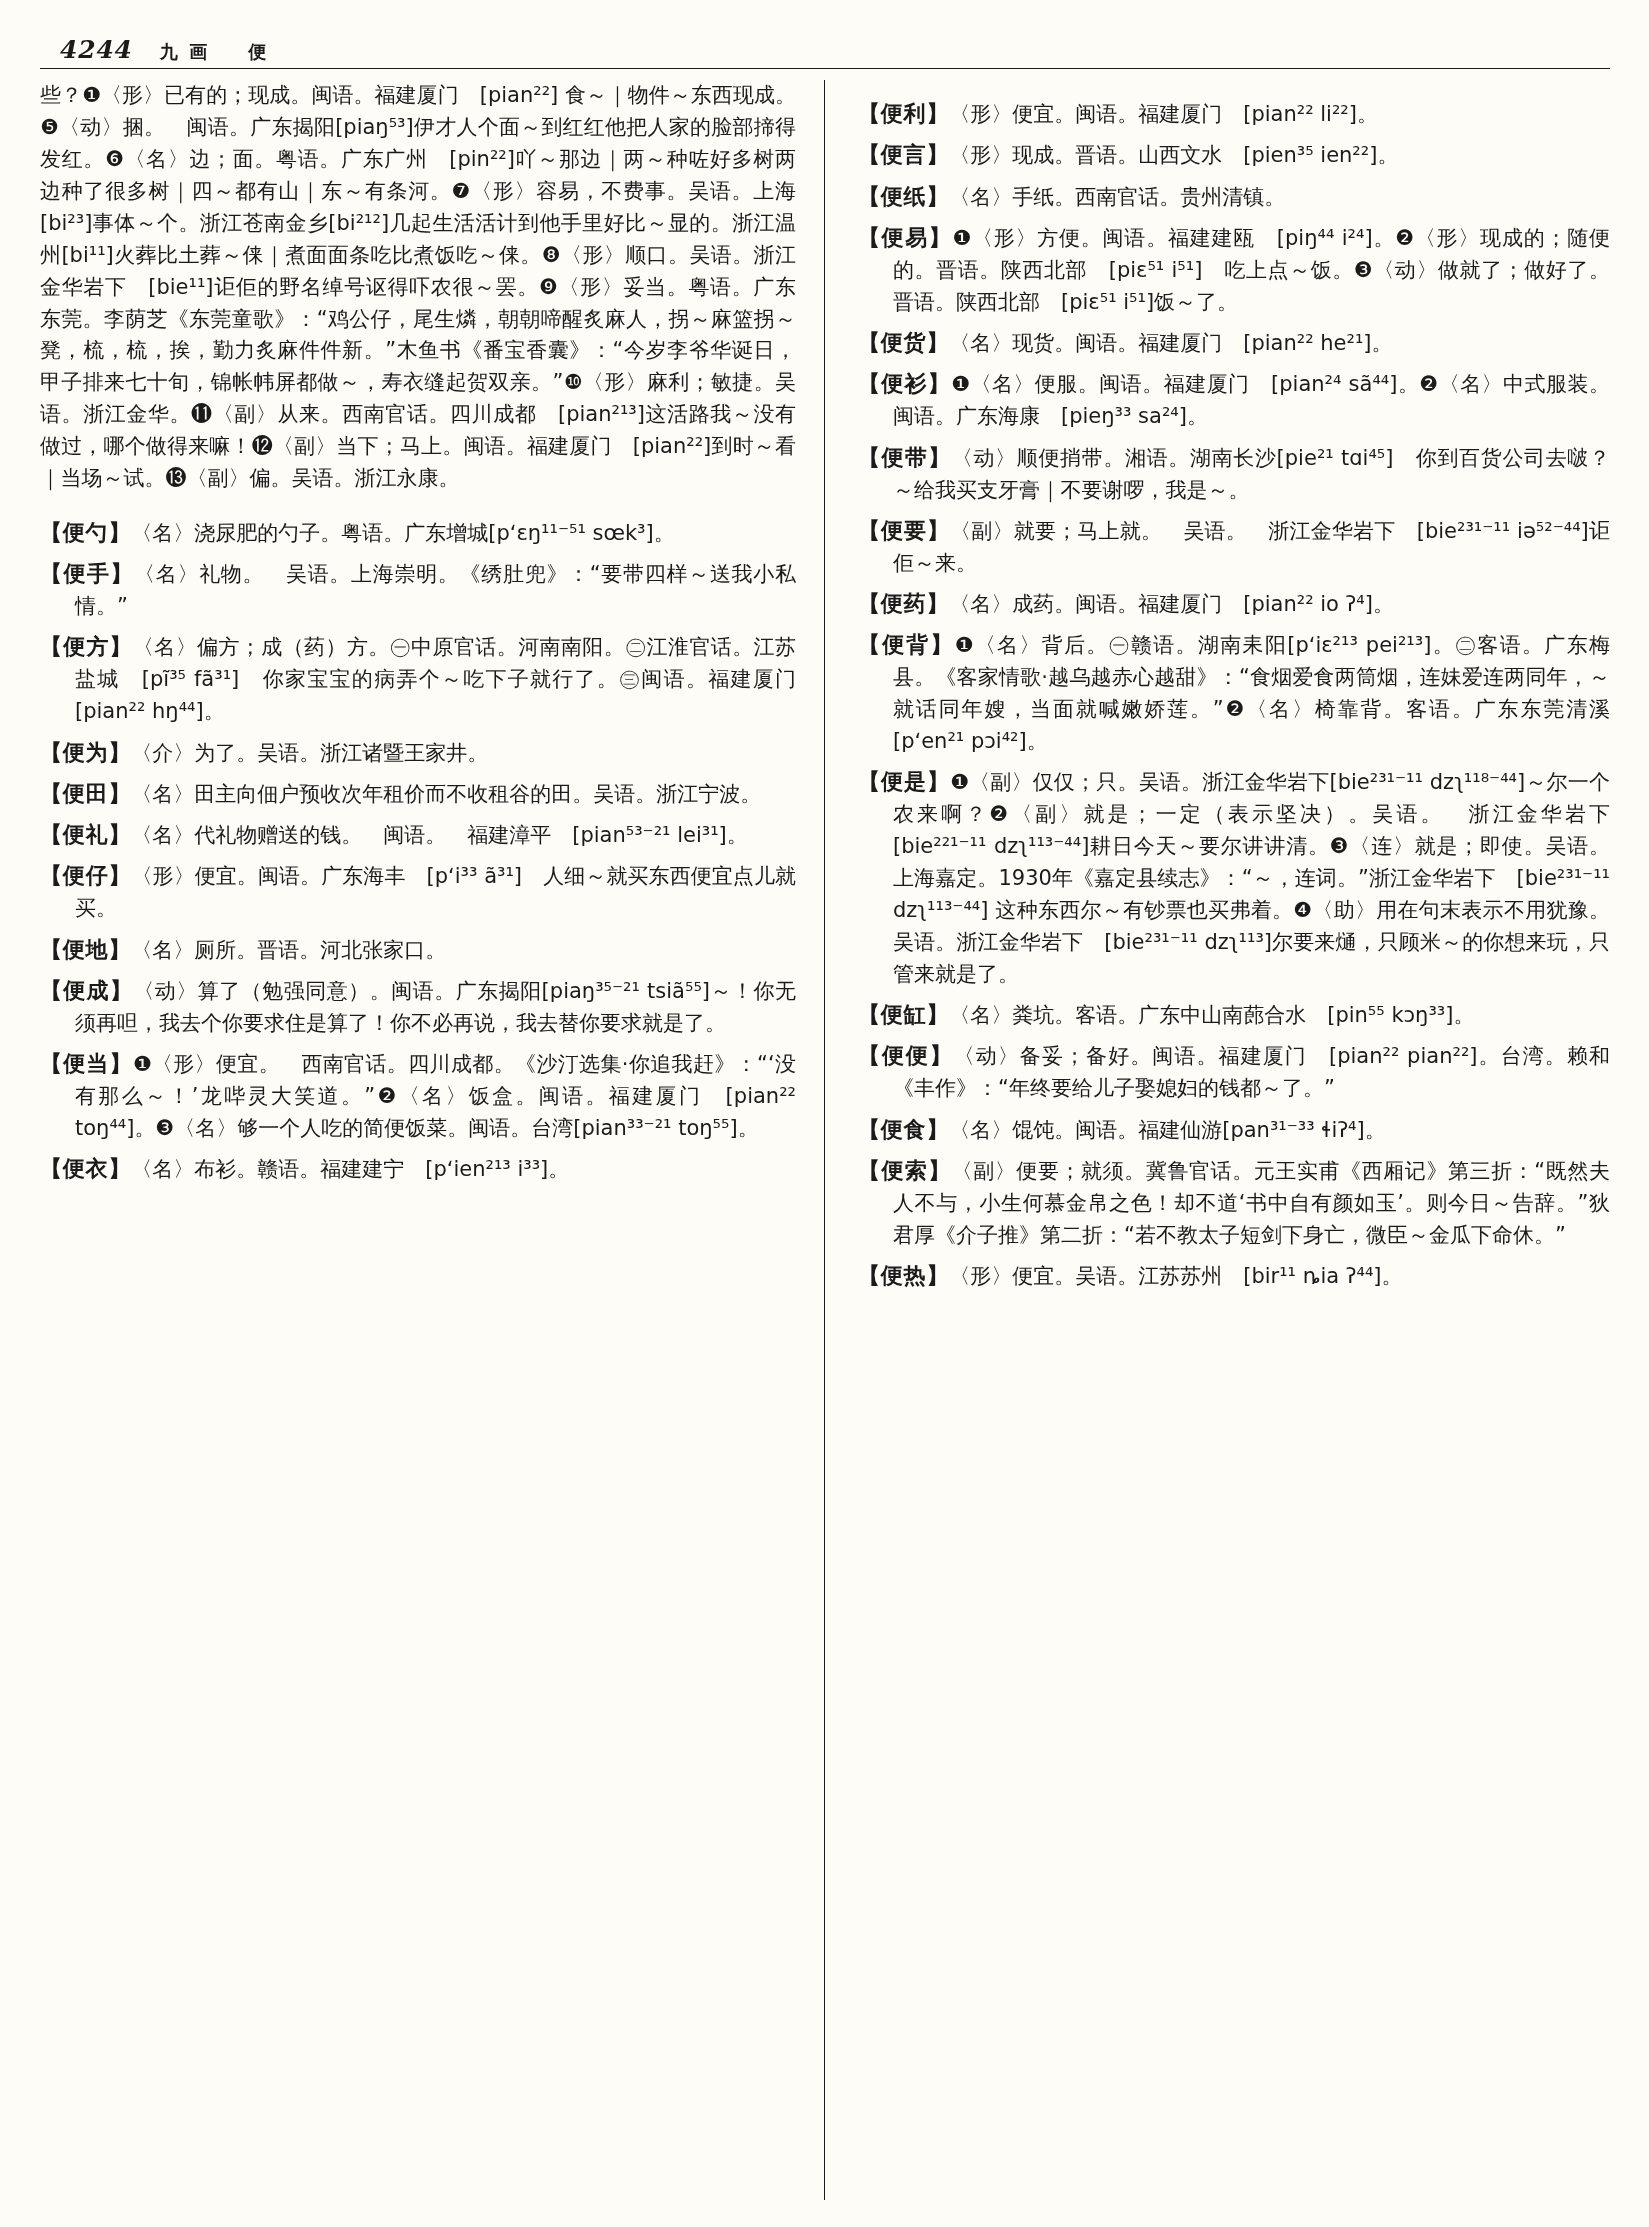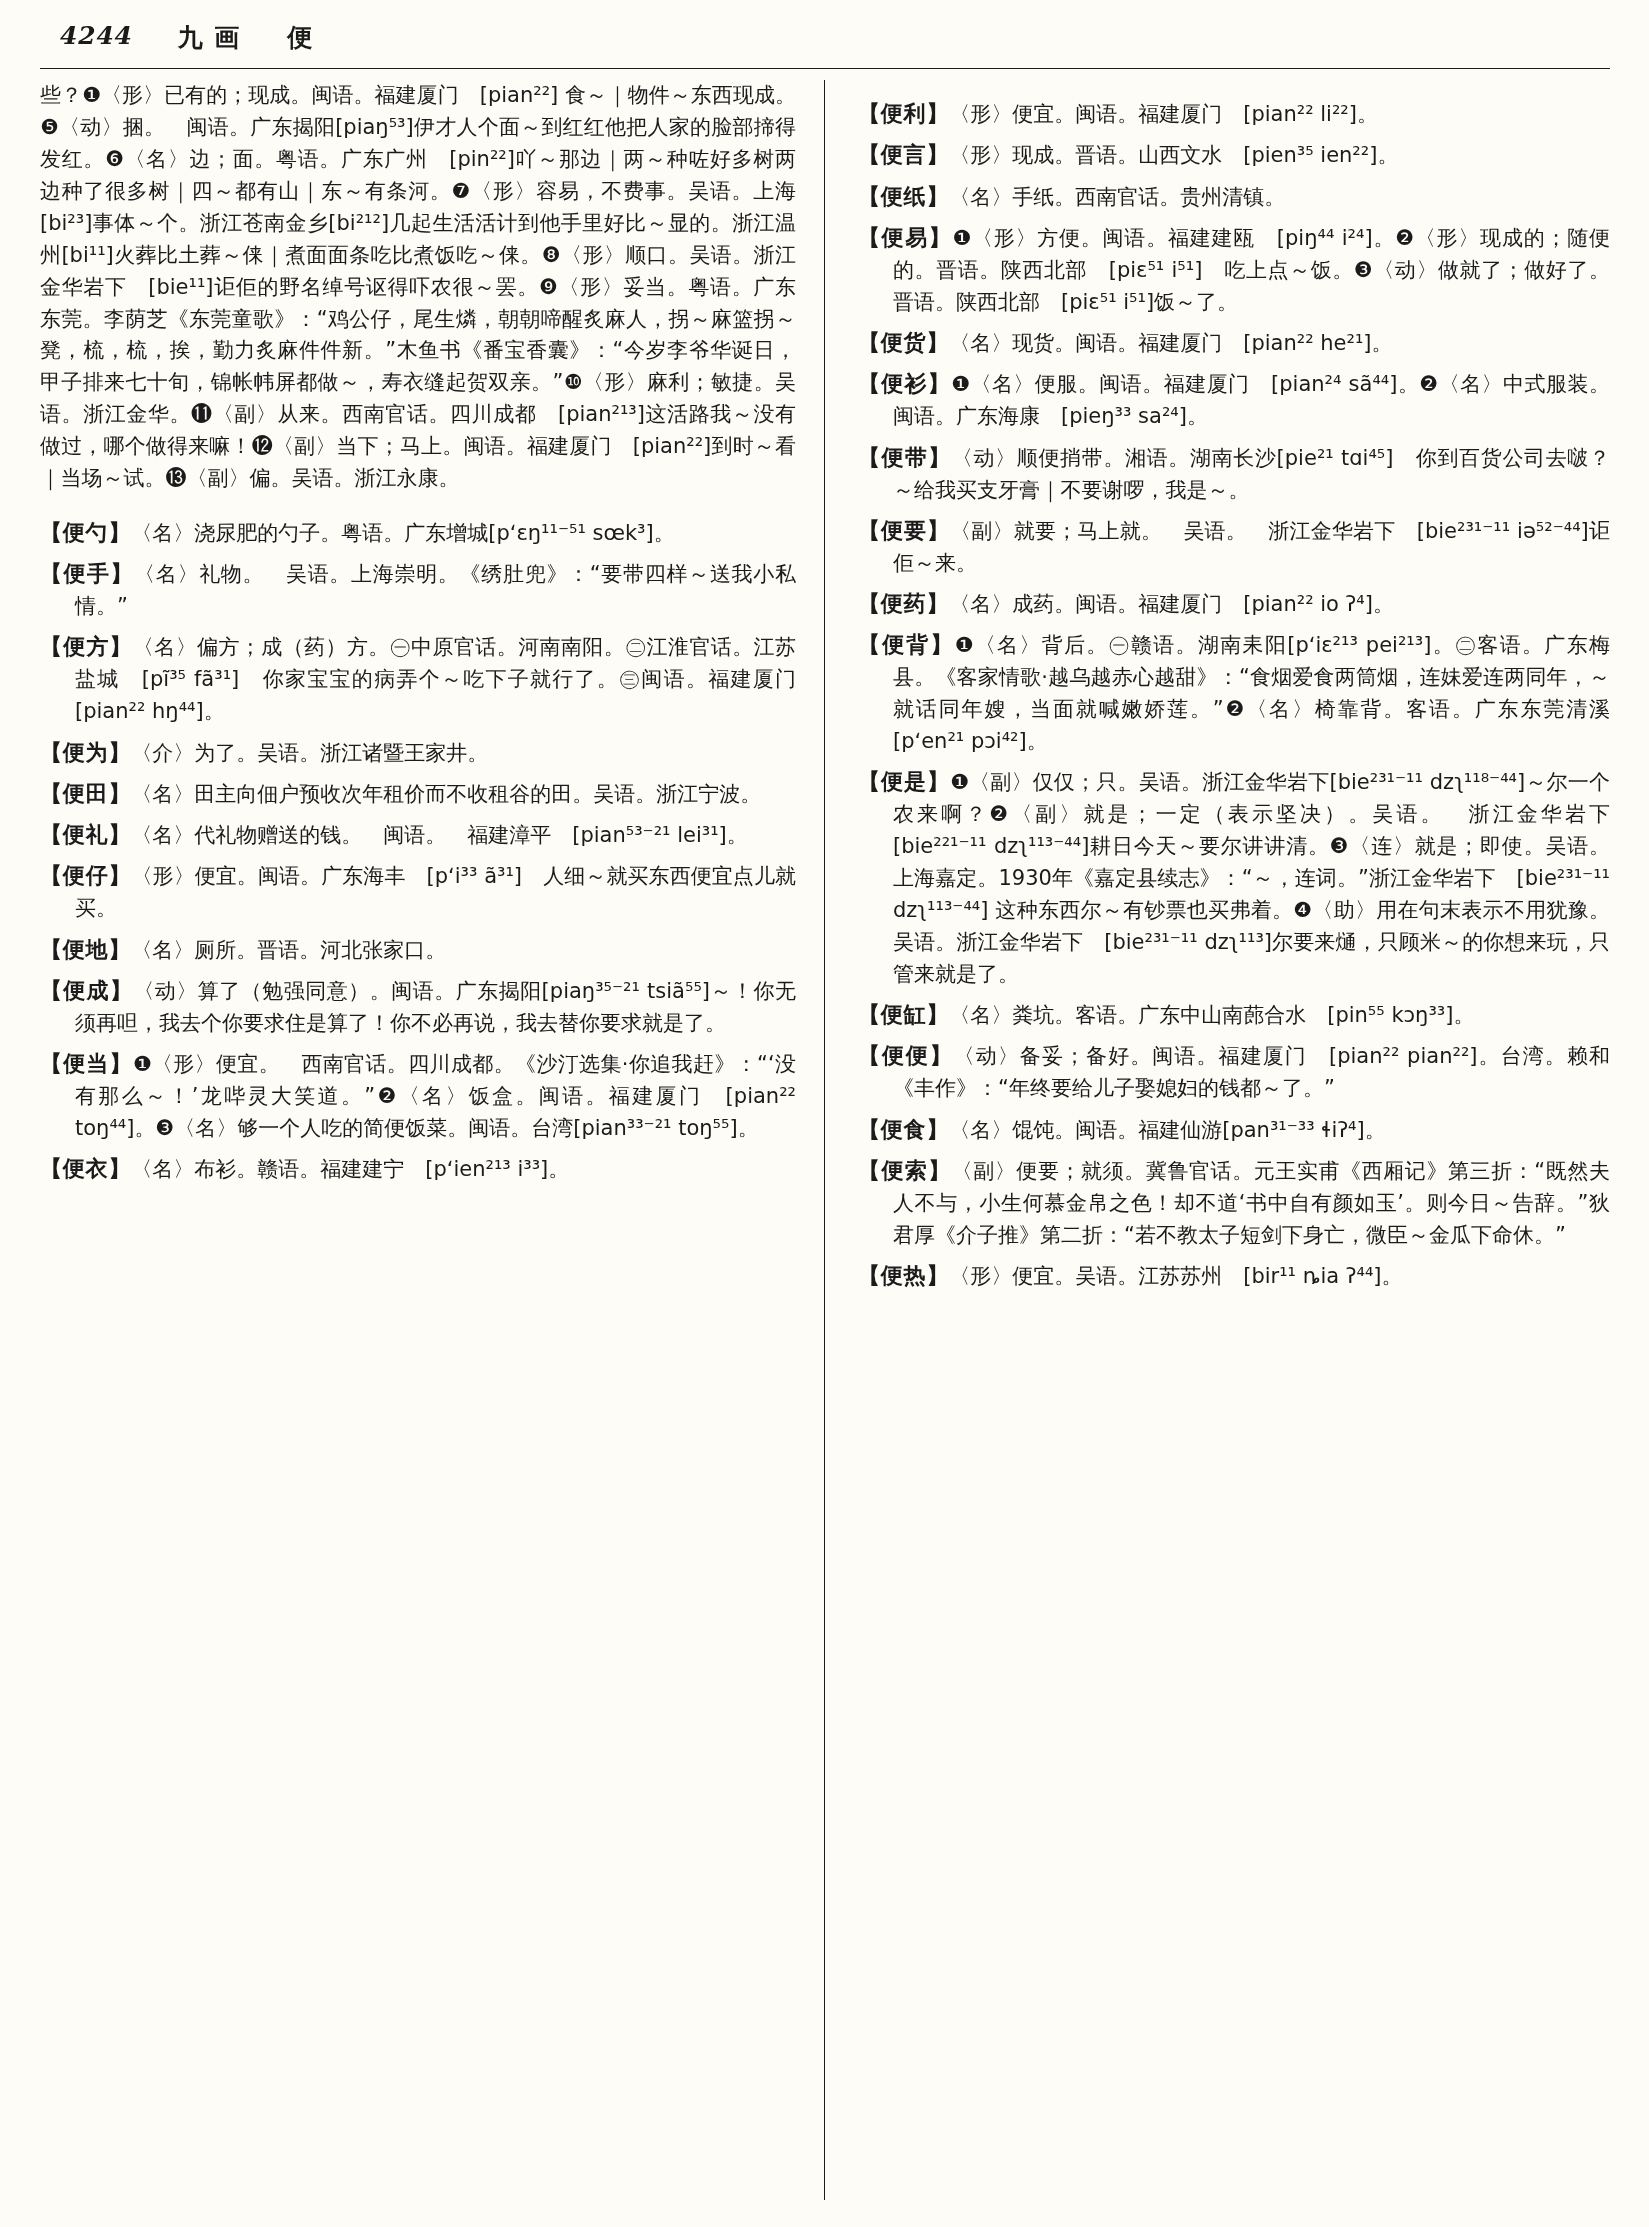--- a/index.html
+++ b/index.html
@@ -17,36 +17,36 @@
   }
   .page {
     position: absolute;
     inset: 0;
     padding: 21.4px 40px 8.2px 40px;
     box-sizing: border-box;
   }
   
   .header {
     display: flex;
-    align-items: flex-start;
-    gap: 45px;
+    align-items: flex-end;
+    gap: 27px;
     padding-left: 20px;
     height: 43px;
   }
   .folio {
     font-family: "DejaVu Serif", "Liberation Serif", serif;
     font-style: italic;
     font-weight: bold;
     font-size: 25px;
     letter-spacing: 0.8px;
   }
   .head-title {
     font-family: Liberation Serif, serif;
     font-weight: bold;
-    font-size: 25px;
+    font-size: 18px;
     letter-spacing: 11.5px;
   }
   .rule {
     border: 0;
     border-top: 1.6px solid #1b1b1b;
     margin: 3.3px 0 11.5px 0;
   }
   
   .columns {
     display: flex;

